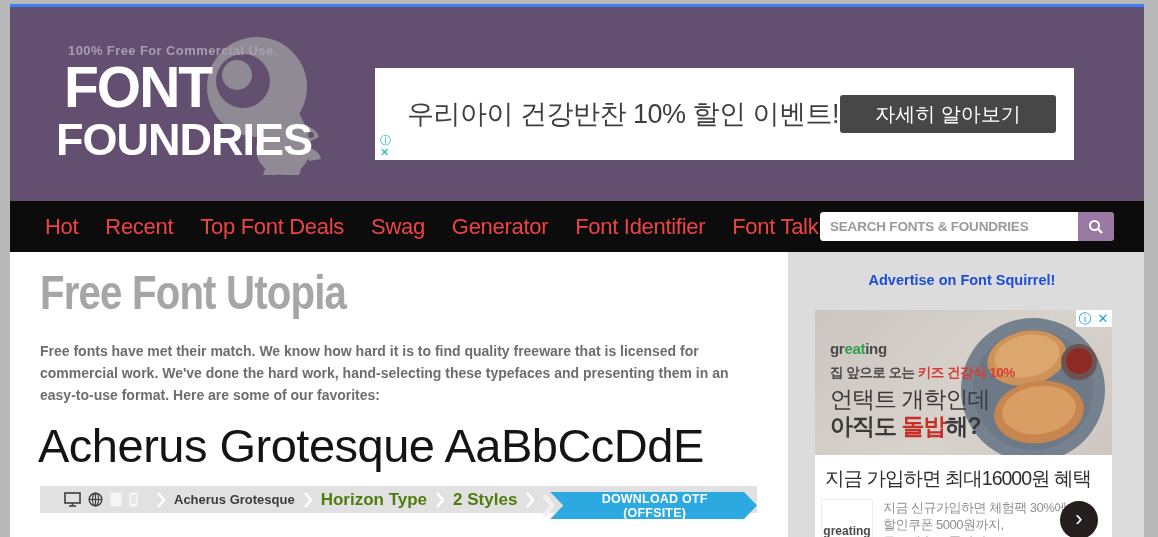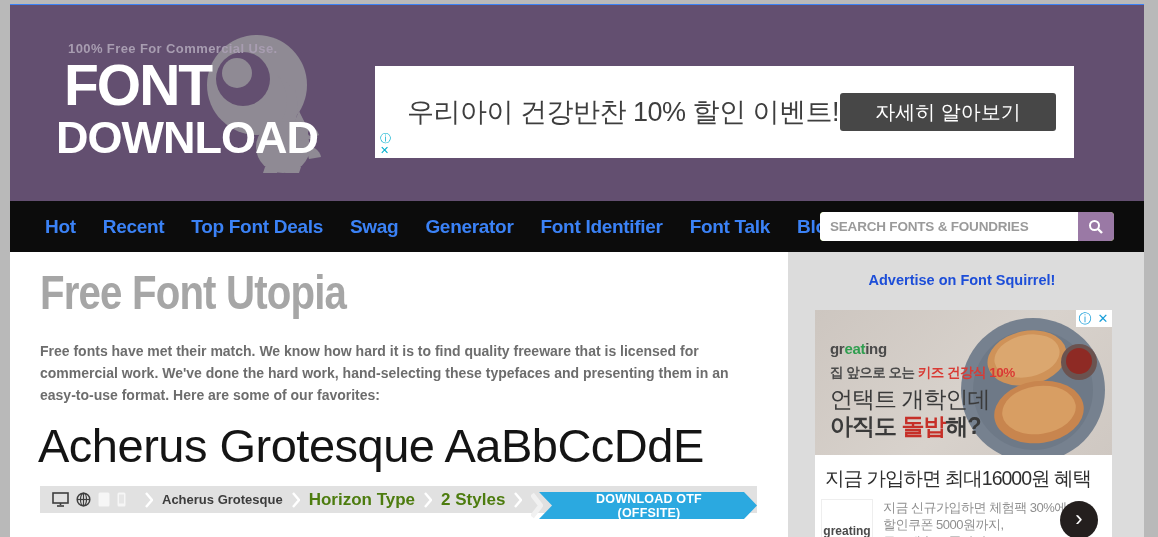--- a/index.html
+++ b/index.html
@@ -2,59 +2,59 @@
 <html><head>
 <meta charset="utf-8">
 <style>
   * { margin:0; padding:0; box-sizing:border-box; }
   html,body { width:1158px; height:537px; overflow:hidden; background:#b9b9b9;
               font-family:"Liberation Sans", sans-serif; }
   .page { position:absolute; left:10px; top:0; width:1134px; height:537px; overflow:hidden; }
 
   
   .header { position:absolute; top:4px; left:0; right:0; height:197px;
-            background:#634f70; border-top:1px solid #3b82f6; }
+            background:#634f70; border-top:3px solid #3b82f6; }
   .logo { position:absolute; left:46px; top:36px; cursor:pointer; }
   .tagline { color:#a89db1; font-size:13px; font-weight:bold; letter-spacing:.4px; margin-left:12px; }
   .logo-font { color:#fff; font-size:57px; font-weight:800; letter-spacing:-2px; line-height:58px; margin-left:8px; }
   .logo-squirrel { color:#fff; font-size:45px; font-weight:800; letter-spacing:-1px; line-height:47px; }
   .squirrel-svg { position:absolute; left:175px; top:24px; }
 
   .banner-ad { position:absolute; left:365px; top:61px; width:699px; height:92px; background:#fff; cursor:pointer; }
   .banner-text { position:absolute; left:32px; top:50%; transform:translateY(-50%);
                  font-size:27px; color:#3e3e3e; letter-spacing:-.5px; }
   .banner-btn { position:absolute; right:18px; top:50%; transform:translateY(-50%);
                 width:216px; height:38px; background:#474747; border:none; border-radius:3px;
                 color:#fff; font-size:20px; cursor:pointer; font-family:inherit; }
   .adchoice { position:absolute; left:5px; bottom:2px; display:flex; flex-direction:column; line-height:12px; }
   .adchoice span { color:#00aecd; font-size:11px; cursor:pointer; }
 
   
   .nav { position:absolute; top:201px; left:0; right:0; height:51px; background:#0c0c0c;
          display:flex; align-items:center; padding-left:35px; }
-  .nav-item { color:#3b82f6; font-size:19px; font-weight:bold; letter-spacing:-.3px;
+  .nav-item { color:#ef4444; font-size:22px; font-weight:normal; letter-spacing:-.3px;
               margin-right:27px; cursor:pointer; white-space:nowrap; }
   .search-box { position:absolute; right:30px; top:11px; width:294px; height:29px;
                 display:flex; background:#bef264; border-radius:4px; overflow:hidden; }
   .search-box input { flex:1; border:none; outline:none; padding:0 10px; font-size:13.5px;
                       font-weight:bold; letter-spacing:-.2px; color:#555; font-family:inherit; }
   .search-box input::placeholder { color:#9a9a9a; }
   .search-btn { width:36px; background:#9a79a5; border:none; cursor:pointer;
                 display:flex; align-items:center; justify-content:center; }
 
   
   .main { position:absolute; top:252px; left:0; width:778px; bottom:0; background:#fff; }
   .page-title { position:absolute; left:30px; top:12px; font-size:49px; font-weight:600;
                 color:#a6a6a6; letter-spacing:-1px; transform:scaleX(.82); transform-origin:left; white-space:nowrap; }
   .intro { position:absolute; left:30px; top:88px; width:716px; font-size:14px; font-weight:bold;
            color:#6d6d6d; line-height:22px; }
   .font-sample { position:absolute; left:28px; top:166px; font-size:47px; color:#141414;
                  letter-spacing:-.5px; white-space:nowrap; cursor:pointer; }
   .crumb-bar { position:absolute; left:30px; top:234px; width:717px; height:27px; background:#e1e1e1;
-               display:flex; align-items:center; padding-left:12px; }
+               display:flex; align-items:center; padding-left:24px; }
   .dev-icons { display:flex; align-items:center; gap:7px; margin-right:10px; }
   .crumb-sep { margin:0 9px; flex-shrink:0; }
   .crumb-link { font-size:13px; font-weight:bold; color:#3c3c3c; white-space:nowrap; cursor:pointer; }
   .crumb-dim { font-size:17px; font-weight:bold; color:#4d7c0f; white-space:nowrap; }
   .dl-wrap { margin-left:auto; display:flex; align-items:flex-start; height:15px; }
   .dl-btn { height:27px; background:#2ba9e0; color:#fff; font-size:12.5px; font-weight:bold;
             letter-spacing:.2px; border:none; padding:0 24px 0 26px; cursor:pointer; font-family:inherit;
             clip-path:polygon(0 0, calc(100% - 13px) 0, 100% 50%, calc(100% - 13px) 100%, 0 100%, 13px 50%); }
 
   
@@ -97,21 +97,21 @@
       <path d="M92 100 Q112 70 92 46 L110 60 Q118 90 100 112 Z" fill="#8f8a94"></path>
       <ellipse cx="98" cy="118" rx="27" ry="26" fill="#8f8a94"></ellipse>
       <path d="M108 96 l6 -14 6 12 q12 4 14 12 l-8 4 -16 2 Z" fill="#8f8a94"></path>
       <circle cx="126" cy="104" r="3" fill="#634f70"></circle>
       <path d="M80 138 h14 l-2 6 h-14 Z M102 138 h14 l-2 6 h-14 Z" fill="#8f8a94"></path>
       <path d="M120 116 q14 2 16 12 l-12 2 Z" fill="#8f8a94"></path>
     </svg>
     <div class="logo">
       <div class="tagline">100% Free For Commercial Use.</div>
       <div class="logo-font">FONT</div>
-      <div class="logo-squirrel">DOWNLOAD</div>
+      <div class="logo-squirrel">FOUNDRIES</div>
     </div>
 
     <div class="banner-ad">
       <div class="banner-text">우리아이 건강반찬 10% 할인 이벤트!</div>
       <button class="banner-btn">자세히 알아보기</button>
       <div class="adchoice">
         <span>ⓘ</span>
         <span>✕</span>
       </div>
     </div>

